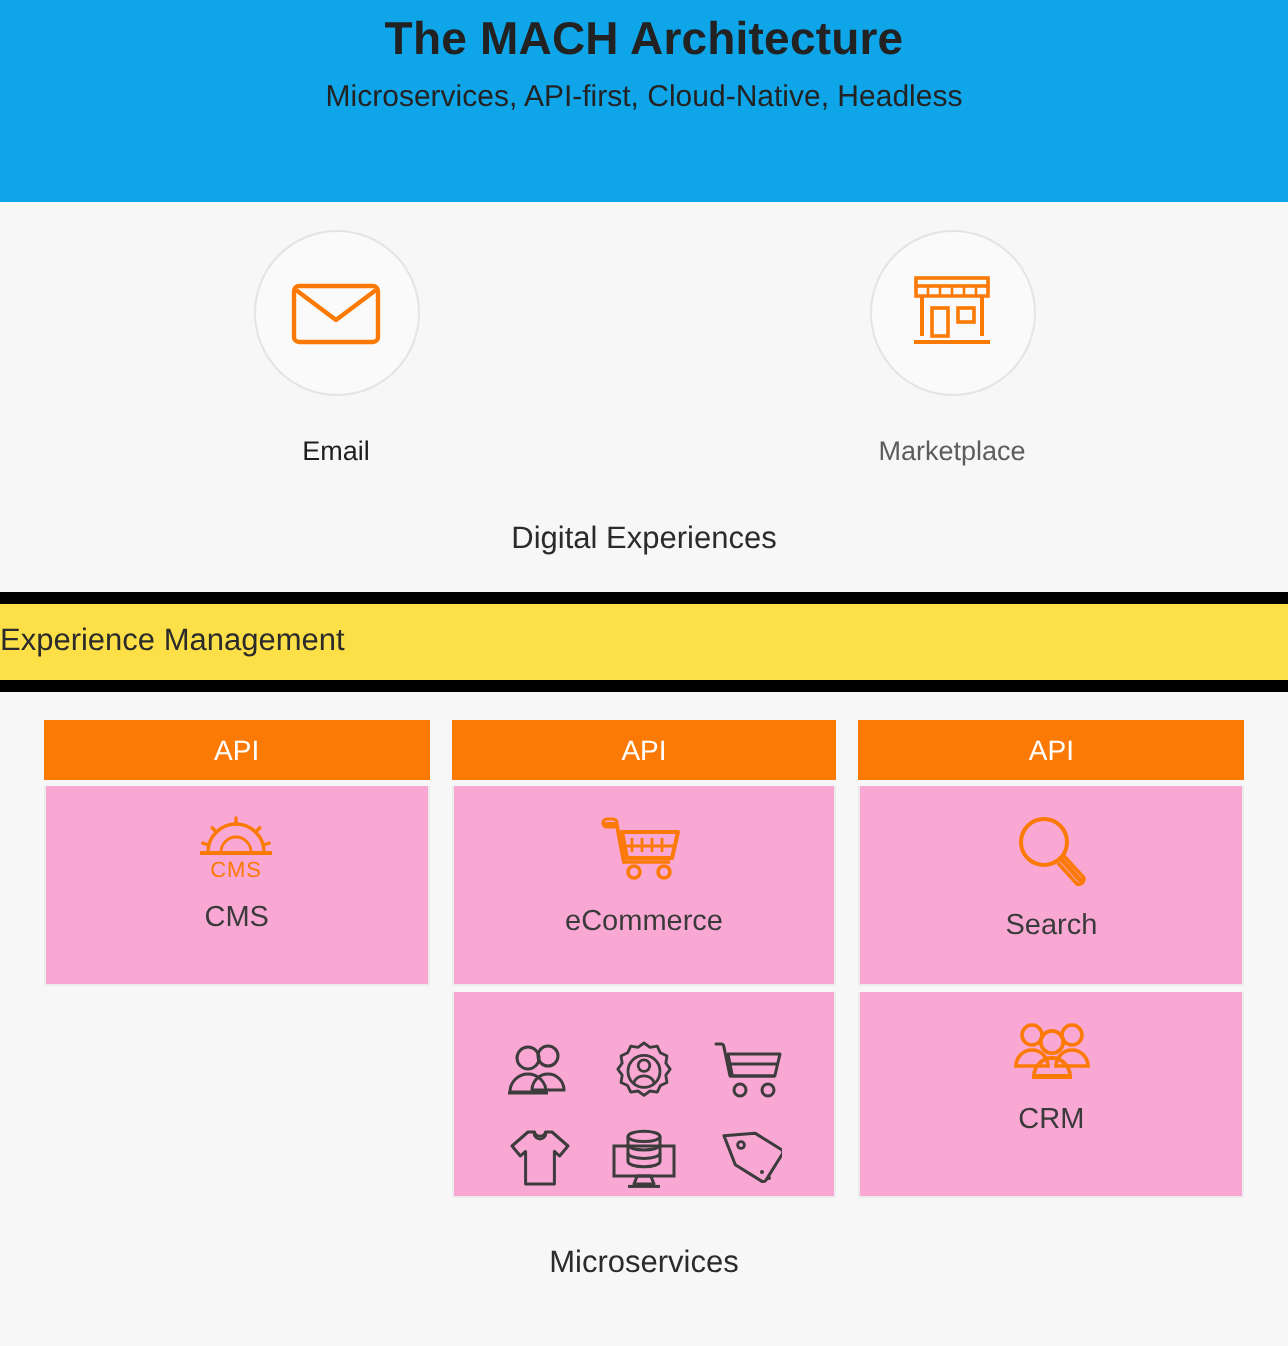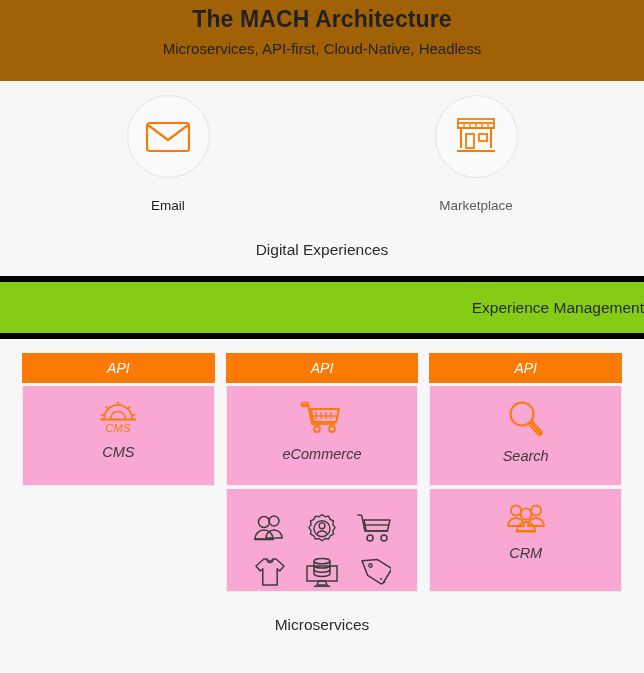--- a/index.html
+++ b/index.html
@@ -10,22 +10,22 @@
     width: 644px;
     height: 673px;
     background: #f7f7f7;
     font-family: "Liberation Sans", sans-serif;
     overflow: hidden;
     position: relative;
   }
 
   
   .header-bar {
-    height: 81px;
-    background: #a16207;
+    height: 101px;
+    background: #0ea5e9;
     display: flex;
     flex-direction: column;
     align-items: center;
     justify-content: flex-start;
     padding-top: 2px;
     box-sizing: border-box;
   }
   .header-title {
     color: #222222;
     font-size: 23px;
@@ -89,40 +89,39 @@
   }
 
   .divider-bar {
     height: 6px;
     background: #000000;
     width: 100%;
   }
 
   
   .xm-band {
-    height: 51px;
-    display: flex;
-    align-items: center;
-    justify-content: flex-end;
-    background: #84cc16;
+    height: 38px;
+    display: flex;
+    align-items: center;
+    justify-content: flex-start;
+    background: #fde047;
   }
   .xm-caption {
     font-size: 15.5px;
     color: #2b2b2b;
   }
 
   
   .cols-wrap {
     padding: 14px 22px 0 22px;
     box-sizing: border-box;
   }
   .cols {
     display: flex;
     gap: 11px;
-    font-style: italic;
   }
   .col {
     flex: 1;
     display: flex;
     flex-direction: column;
     gap: 3px;
   }
   .api-header {
     background: #fb7a06;
     color: #ffffff;

